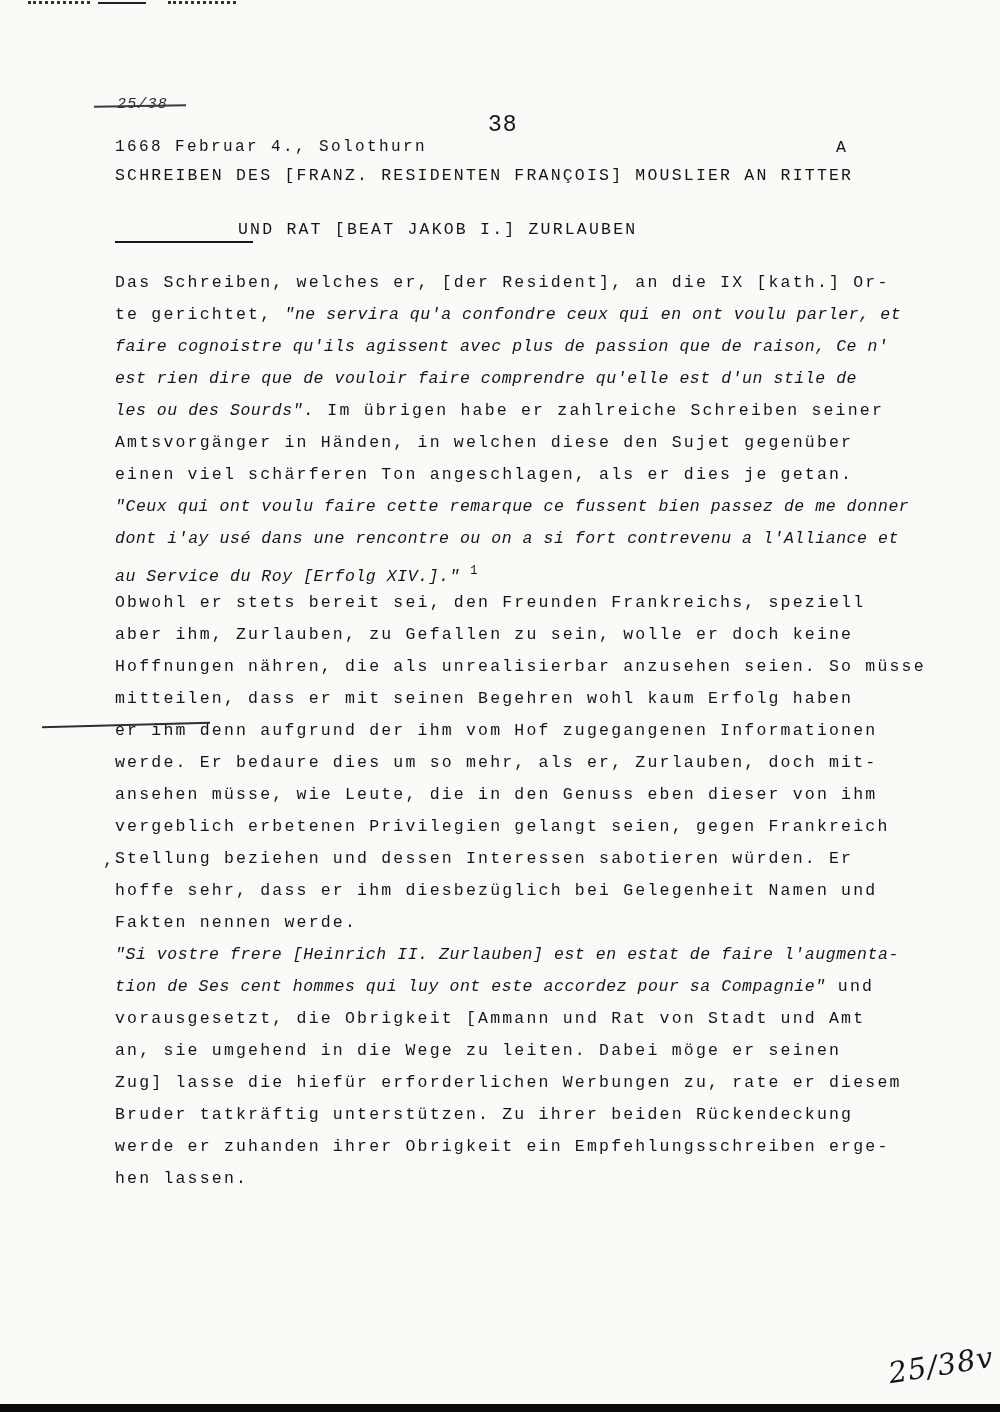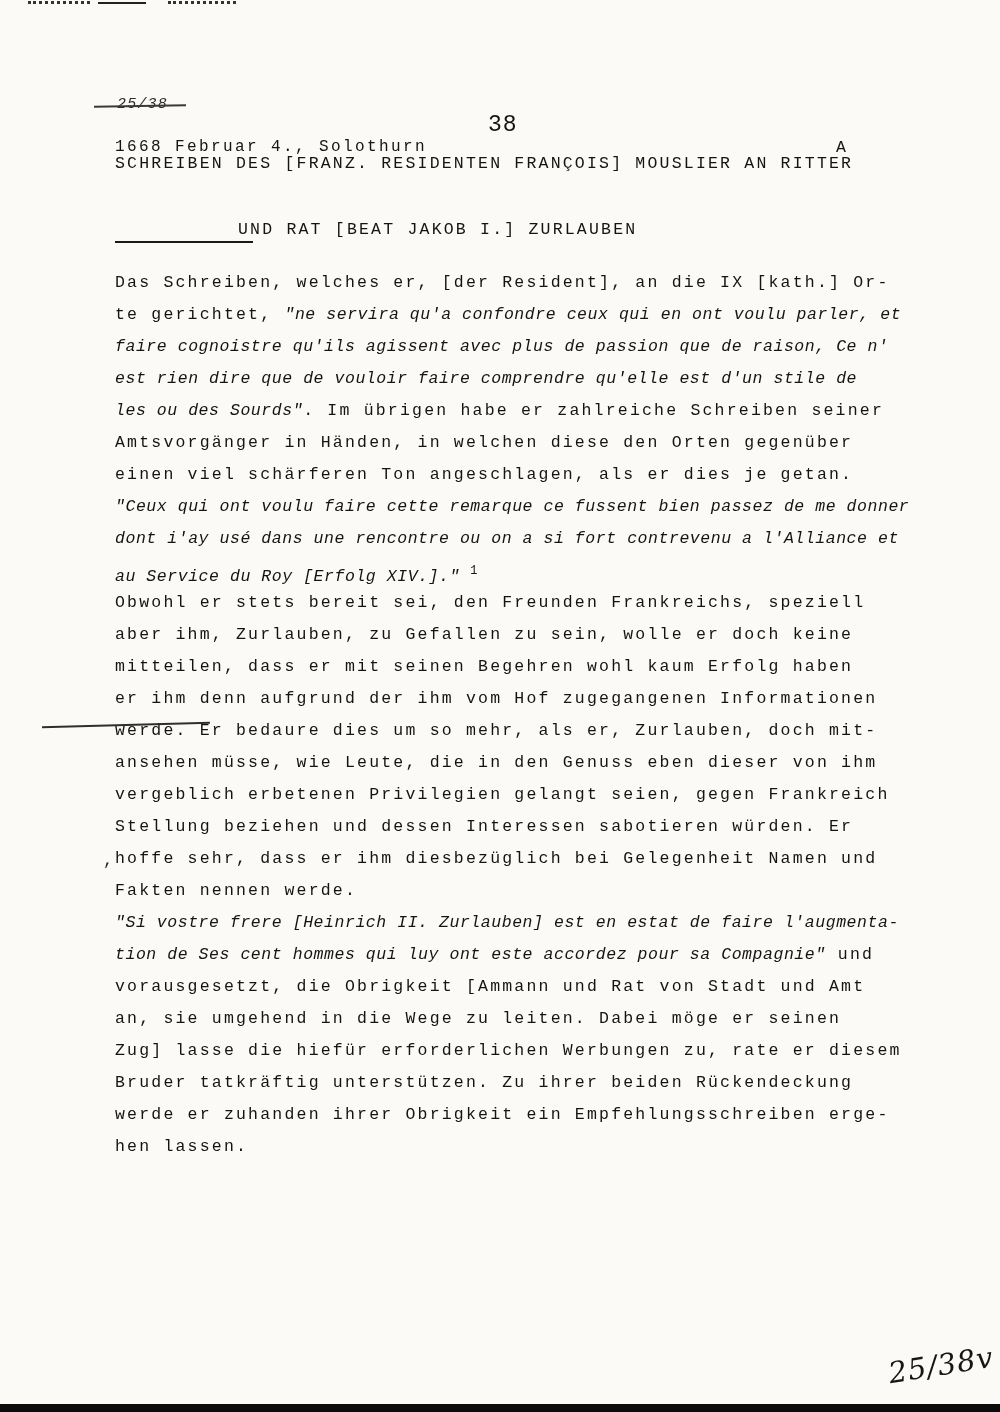--- a/index.html
+++ b/index.html
@@ -37,21 +37,21 @@
   }
   .date-line {
     left: 115px; top: 138px;
     font-size: 16px; letter-spacing: 2.4px;
   }
   .series-letter {
     left: 836px; top: 138px;
     font-size: 16.5px; letter-spacing: 2.4px;
   }
   .title-1 {
-    left: 115px; top: 154px;
+    left: 115px; top: 166px;
     font-size: 16.5px; letter-spacing: 2.2px;
   }
   .title-2 {
     left: 238px; top: 196px;
     font-size: 16.5px; letter-spacing: 2.2px; margin-top: 24px;
   }
   .title-underline {
     left: 115px; top: 241px; width: 138px; height: 2px; background: #1a1a1a;
   }
 
@@ -104,27 +104,28 @@
   <div class="abs title-2">UND RAT [BEAT JAKOB I.] ZURLAUBEN</div>
 
   <div class="abs title-underline"></div>
 
   <div class="abs body-text">
       <div class="line"><span class="rm">Das Schreiben, welches er, [der Resident], an die IX [kath.] Or-</span></div>
       <div class="line"><span class="rm">te gerichtet, </span><span class="it">"ne servira qu'a confondre ceux qui en ont voulu parler, et</span></div>
       <div class="line"><span class="it">faire cognoistre qu'ils agissent avec plus de passion que de raison, Ce n'</span></div>
       <div class="line"><span class="it">est rien dire que de vouloir faire comprendre qu'elle est d'un stile de</span></div>
       <div class="line"><span class="it">les ou des Sourds"</span><span class="rm">. Im übrigen habe er zahlreiche Schreiben seiner</span></div>
-      <div class="line"><span class="rm">Amtsvorgänger in Händen, in welchen diese den Orten gegenüber</span></div>
+      <div class="line"><span class="rm">Amtsvorgänger in Händen, in welchen diese den Sujet gegenüber</span></div>
       <div class="line"><span class="rm">einen viel schärferen Ton angeschlagen, als er dies je getan.</span></div>
       <div class="line"><span class="it">"Ceux qui ont voulu faire cette remarque ce fussent bien passez de me donner</span></div>
       <div class="line"><span class="it">dont i'ay usé dans une rencontre ou on a si fort contrevenu a l'Alliance et</span></div>
       <div class="line"><span class="it">au Service du Roy [Erfolg XIV.]." </span><span class="rm sup">1</span></div>
       <div class="line"><span class="rm">Obwohl er stets bereit sei, den Freunden Frankreichs, speziell</span></div>
       <div class="line"><span class="rm">aber ihm, Zurlauben, zu Gefallen zu sein, wolle er doch keine</span></div>
+      <div class="line"><span class="rm">Hoffnungen nähren, die als unrealisierbar anzusehen seien. So müsse</span></div>
       <div class="line"><span class="rm">mitteilen, dass er mit seinen Begehren wohl kaum Erfolg haben</span></div>
       <div class="line"><span class="rm">er ihm denn aufgrund der ihm vom Hof zugegangenen Informationen</span></div>
       <div class="line"><span class="rm">werde. Er bedaure dies um so mehr, als er, Zurlauben, doch mit-</span></div>
       <div class="line"><span class="rm">ansehen müsse, wie Leute, die in den Genuss eben dieser von ihm</span></div>
       <div class="line"><span class="rm">vergeblich erbetenen Privilegien gelangt seien, gegen Frankreich</span></div>
       <div class="line"><span class="rm">Stellung beziehen und dessen Interessen sabotieren würden. Er</span></div>
       <div class="line"><span class="rm">hoffe sehr, dass er ihm diesbezüglich bei Gelegenheit Namen und</span></div>
       <div class="line"><span class="rm">Fakten nennen werde.</span></div>
       <div class="line"><span class="it">"Si vostre frere [Heinrich II. Zurlauben] est en estat de faire l'augmenta-</span></div>
       <div class="line"><span class="it">tion de Ses cent hommes qui luy ont este accordez pour sa Compagnie"</span><span class="rm"> und</span></div>

